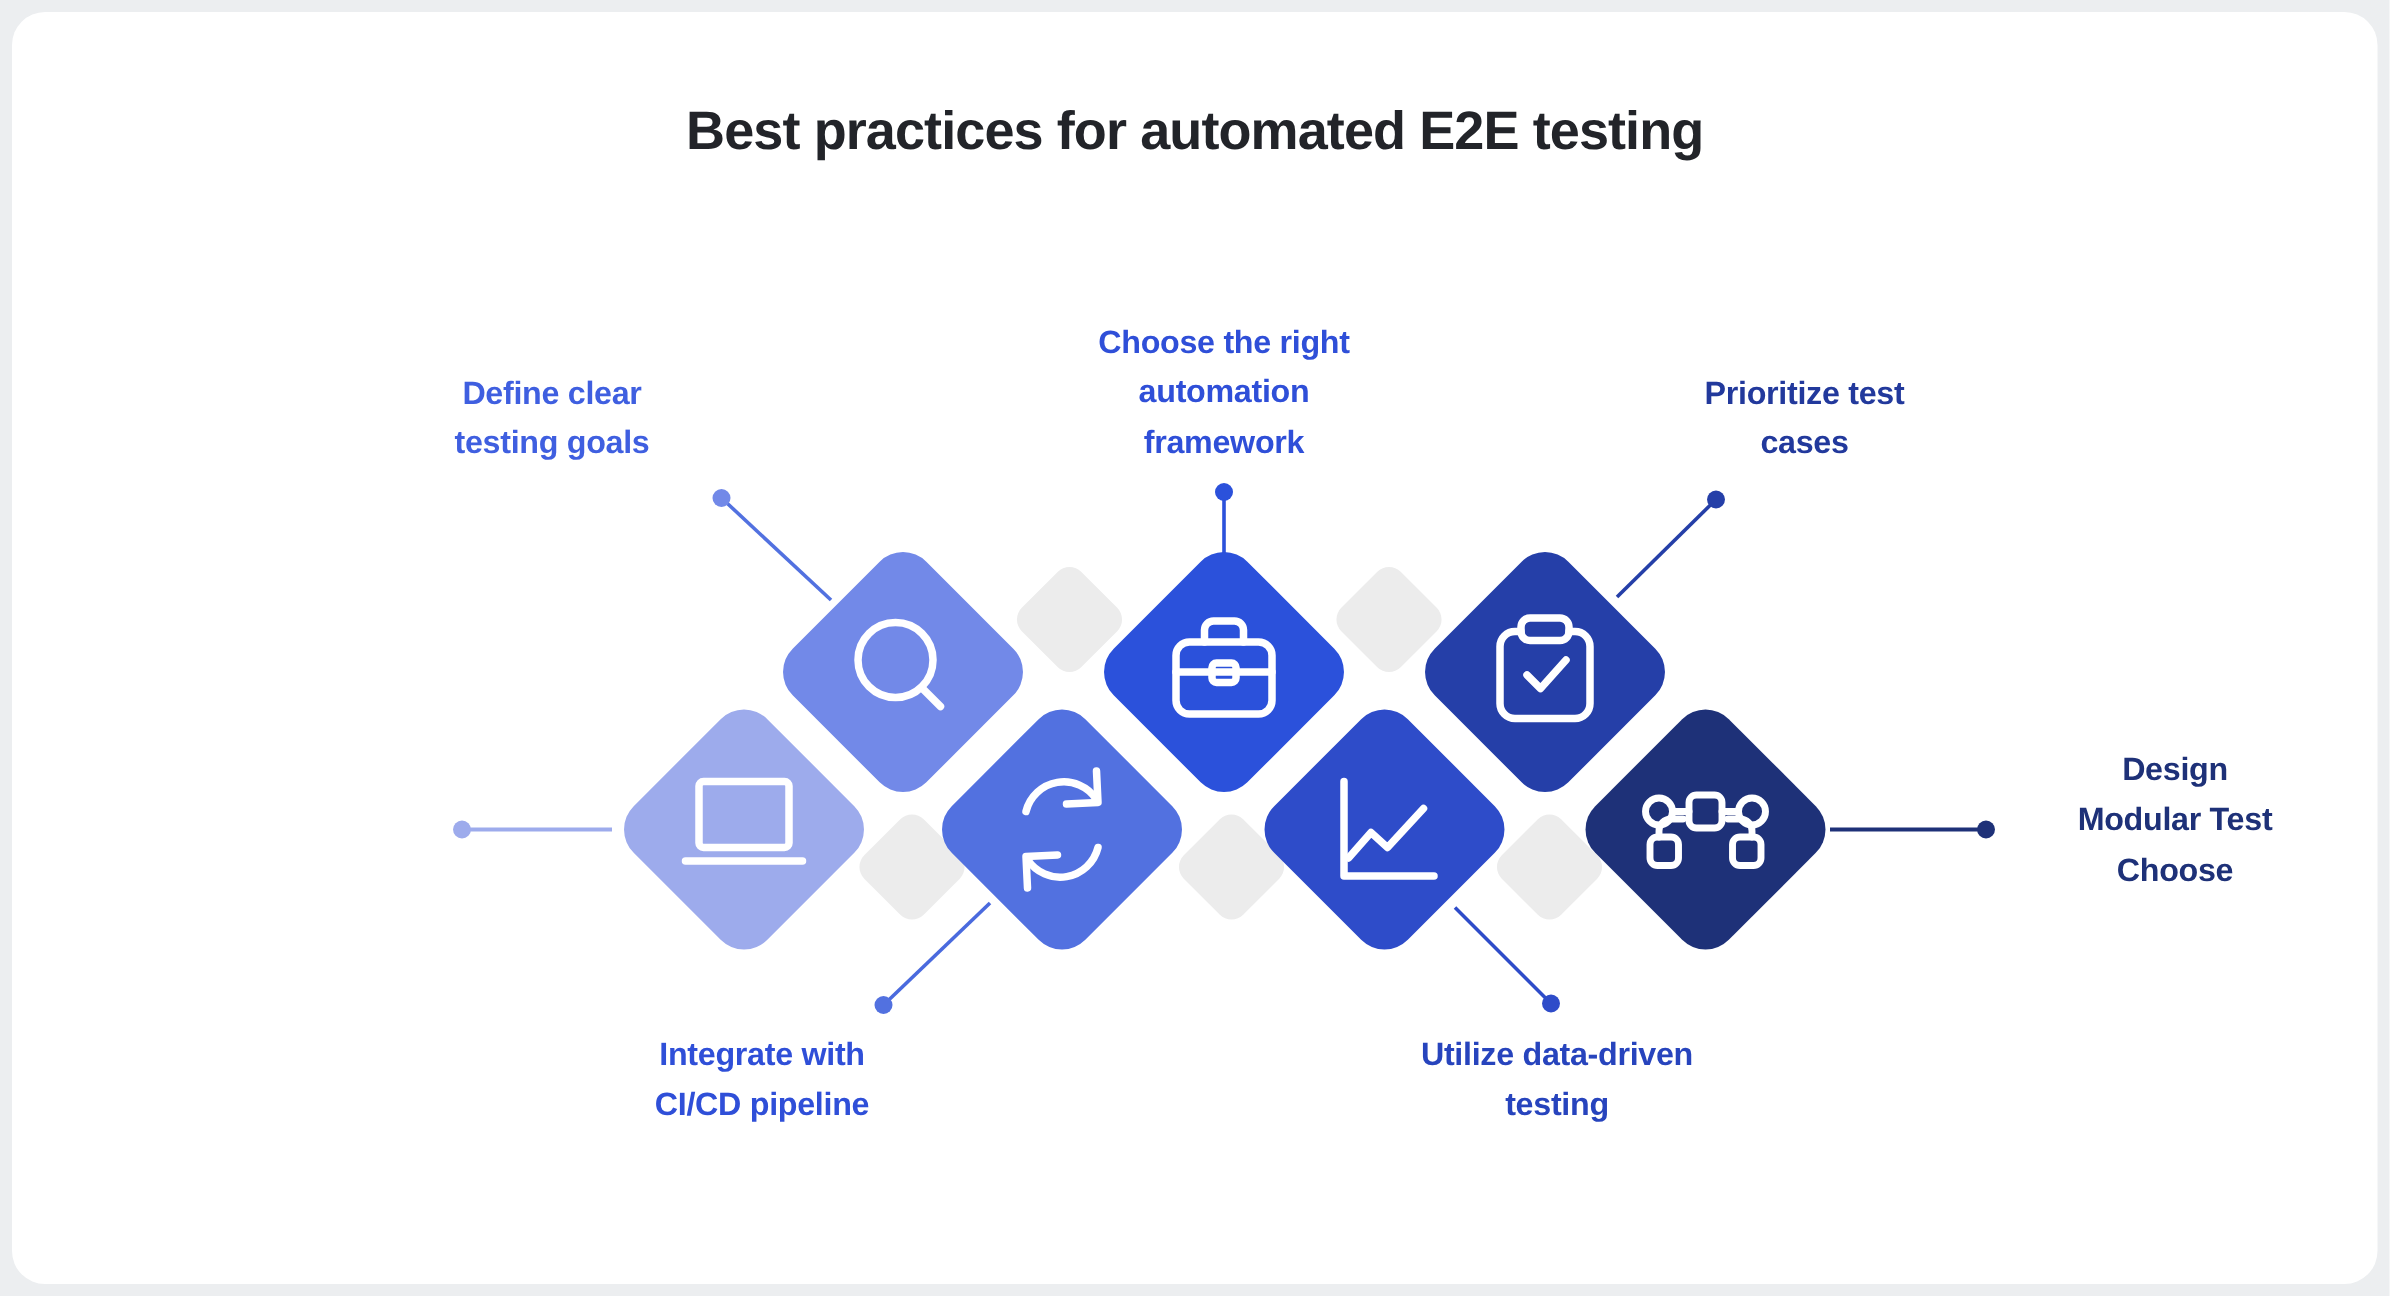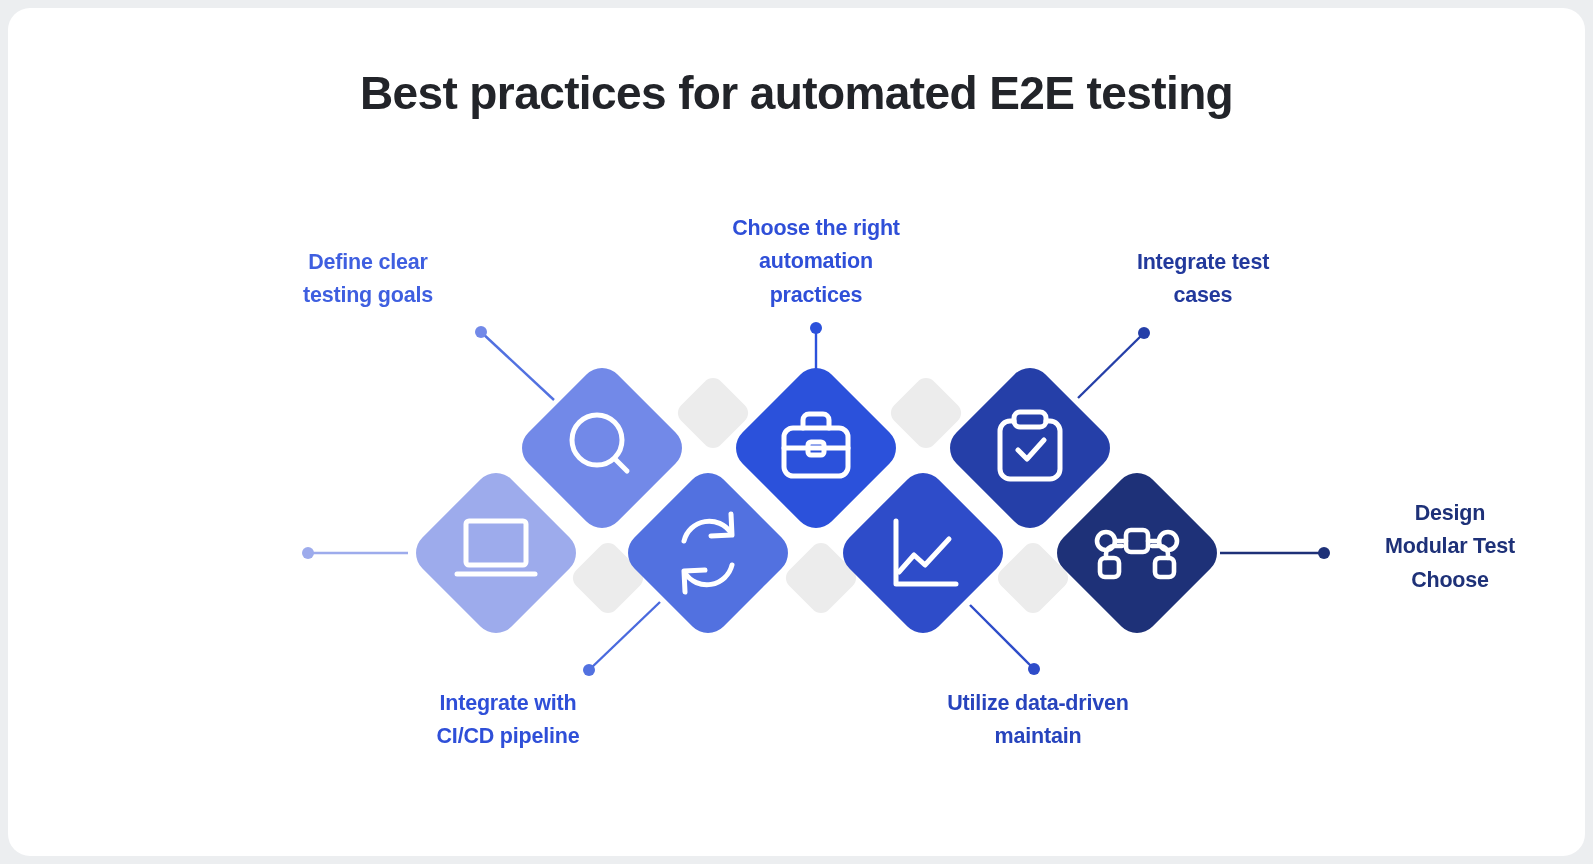--- a/index.html
+++ b/index.html
@@ -22,21 +22,21 @@
     background: #ffffff;
     border-radius: 22px;
     overflow: hidden;
   }
   #title {
     position: absolute;
     left: 0;
     top: 58px;
     width: 1577px;
     text-align: center;
-    font-size: 46px;
+    font-size: 36px;
     font-weight: 700;
     letter-spacing: -0.6px;
     color: #222429;
     font-family: "Liberation Sans", sans-serif;
   }
   #stage {
     position: absolute;
     left: 0;
     top: 0;
     width: 1577px;
@@ -192,26 +192,26 @@
 
 
     <div class="label" style="left:240px; top:238px; width:240px; color:#3f5fe0;">Define clear
 testing goals</div>
 
     <div class="label" style="left:380px; top:679px; width:240px; color:#2f4fd8;">Integrate with
 CI/CD pipeline</div>
 
     <div class="label" style="left:680px; top:204px; width:256px; color:#2f4fd8;">Choose the right
 automation
-practices</div>
+framework</div>
 
     <div class="label" style="left:905px; top:679px; width:250px; color:#2744bd;">Utilize data-driven
-maintain</div>
-
-    <div class="label" style="left:1075px; top:238px; width:240px; color:#22399c;">Integrate test
+testing</div>
+
+    <div class="label" style="left:1075px; top:238px; width:240px; color:#22399c;">Prioritize test
 cases</div>
 
     <div class="label" style="left:1327px; top:489px; width:230px; color:#1e3178;">Design
 Modular Test
 Choose</div>
 
   </div>
 </div>
 
 </body></html>

